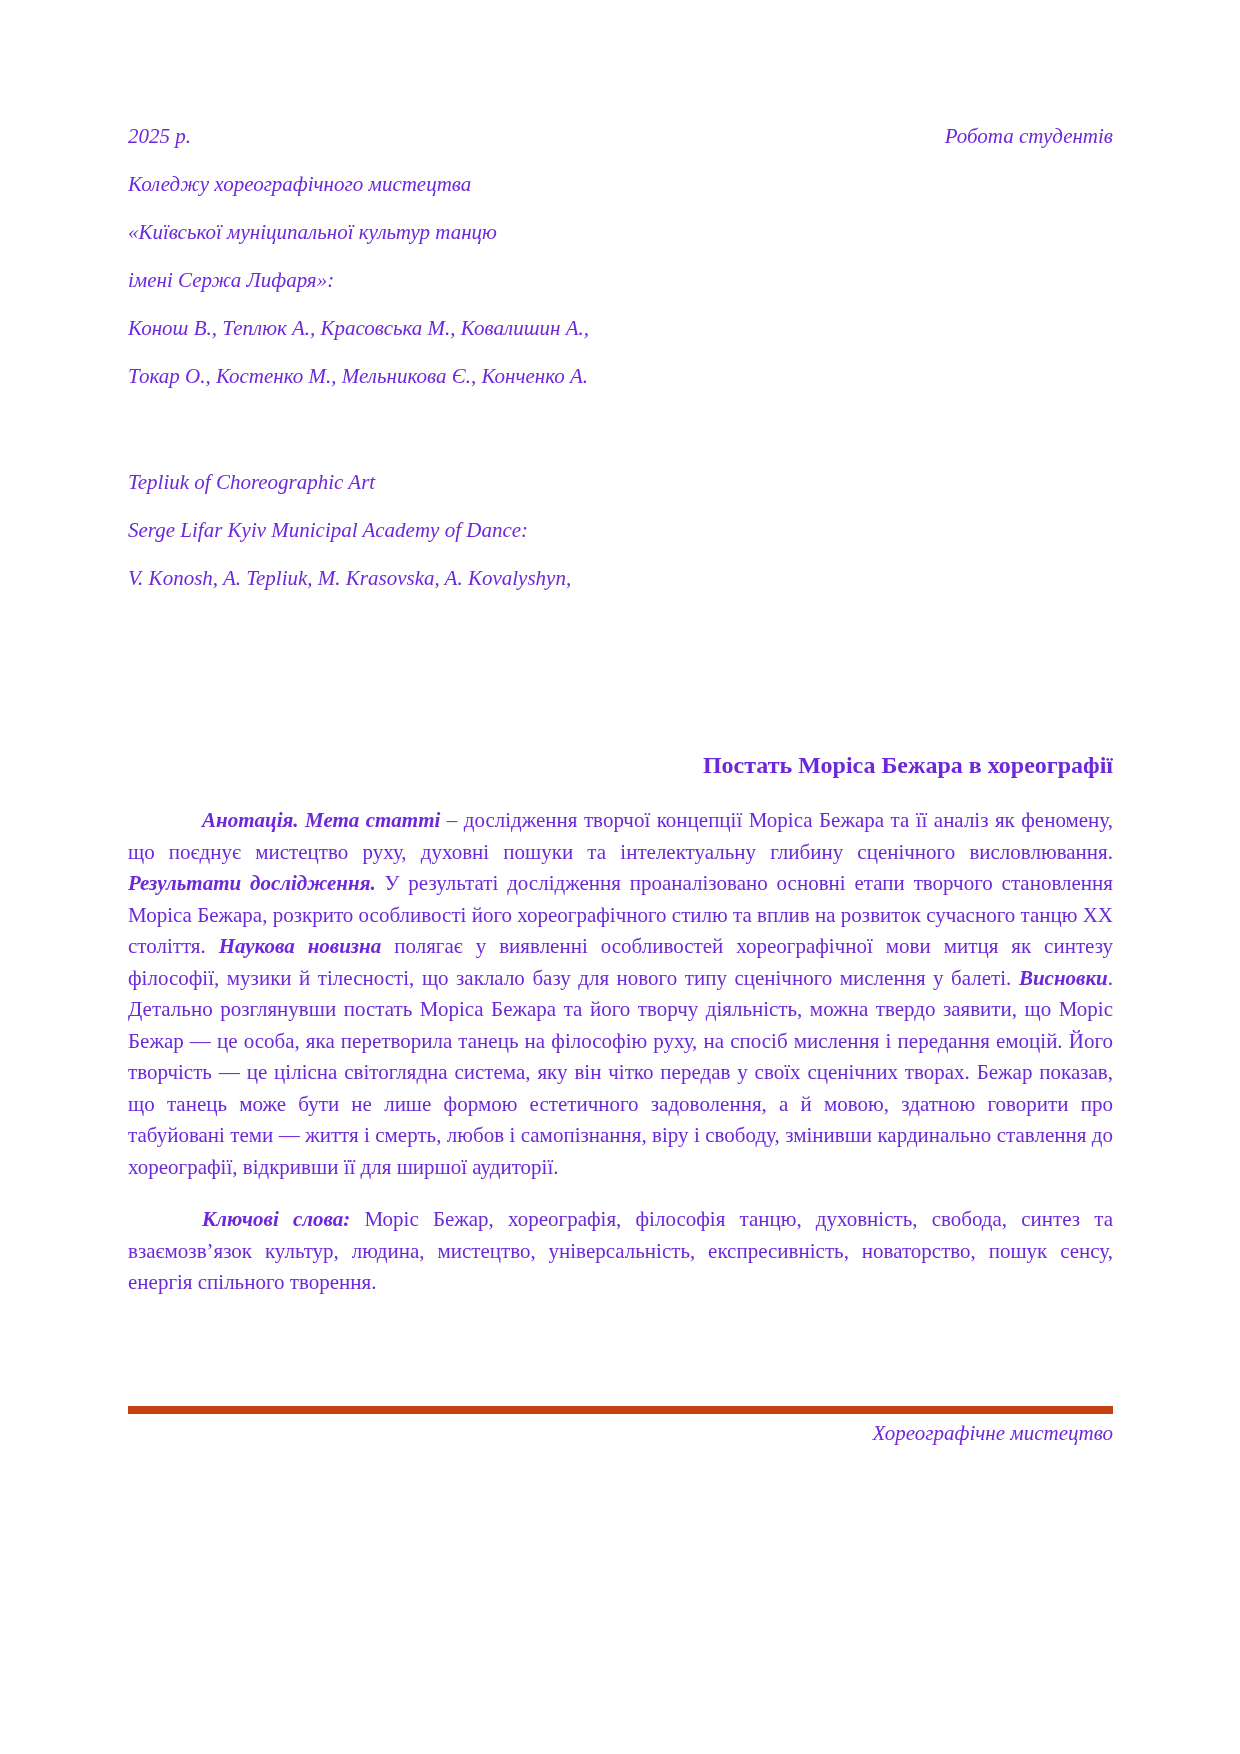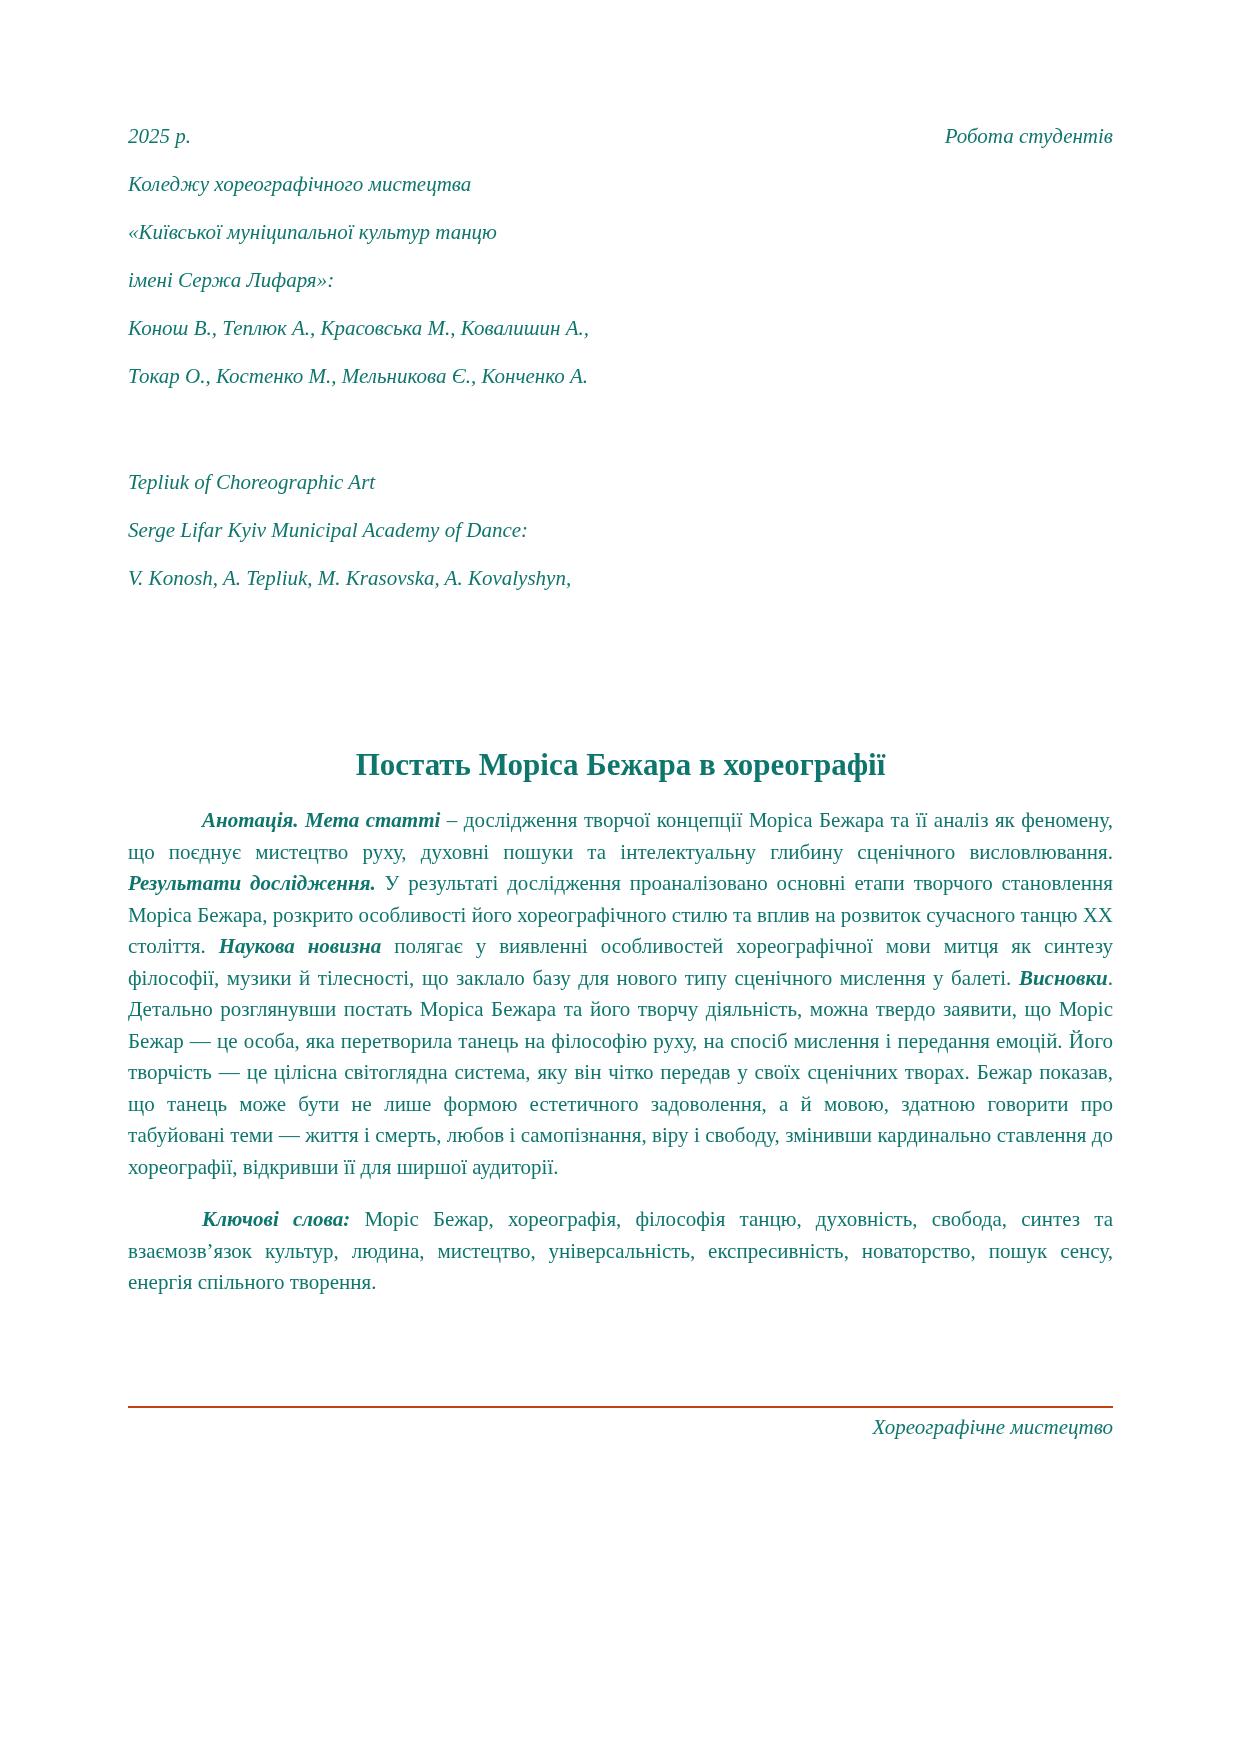--- a/index.html
+++ b/index.html
@@ -6,21 +6,21 @@
     margin: 0;
     padding: 0;
     background: #ffffff;
   }
   .page {
     position: relative;
     width: 1240px;
     height: 1488px;
     margin: 0 auto;
     background: #ffffff;
-    color: #0f766e;
+    color: #6d28d9;
     box-sizing: border-box;
     padding: 112px 127px 0 128px;
     overflow: hidden;
     font-family: "Liberation Serif", "DejaVu Serif", serif;
     font-size: 21px;
   }
   
   .byline-row {
     display: flex;
     justify-content: space-between;
@@ -30,39 +30,39 @@
   .byline-block-uk,
   .byline-block-en {
     font-style: italic;
     line-height: 48px;
   }
   .byline-block-en { margin-top: 58px; }
   .byline-line { white-space: nowrap; }
   
   .article-title {
     margin-top: 145px;
-    text-align: center;
+    text-align: right;
     font-weight: bold;
-    font-size: 31px;
+    font-size: 24px;
     line-height: 36px;
   }
   
   .body-paragraph {
     text-align: justify;
     line-height: 31.5px;
     text-indent: 74px;
   }
   .abstract-paragraph { margin-top: 22px; }
   .keywords-paragraph { margin-top: 0; }
   .run-bi { font-weight: bold; font-style: italic; }
   .run-n { font-weight: normal; font-style: normal; }
   
   .footer-block {
     margin-top: 107px;
-    border-top: 2px solid #c2410c;
+    border-top: 8px solid #c2410c;
     padding-top: 4px;
     text-align: right;
     font-style: italic;
     line-height: 30px;
   }
   .page-number-block {
     margin-top: 68px;
     text-align: right;
     padding-right: 6px;
     font-family: "Liberation Sans", "DejaVu Sans", sans-serif;

